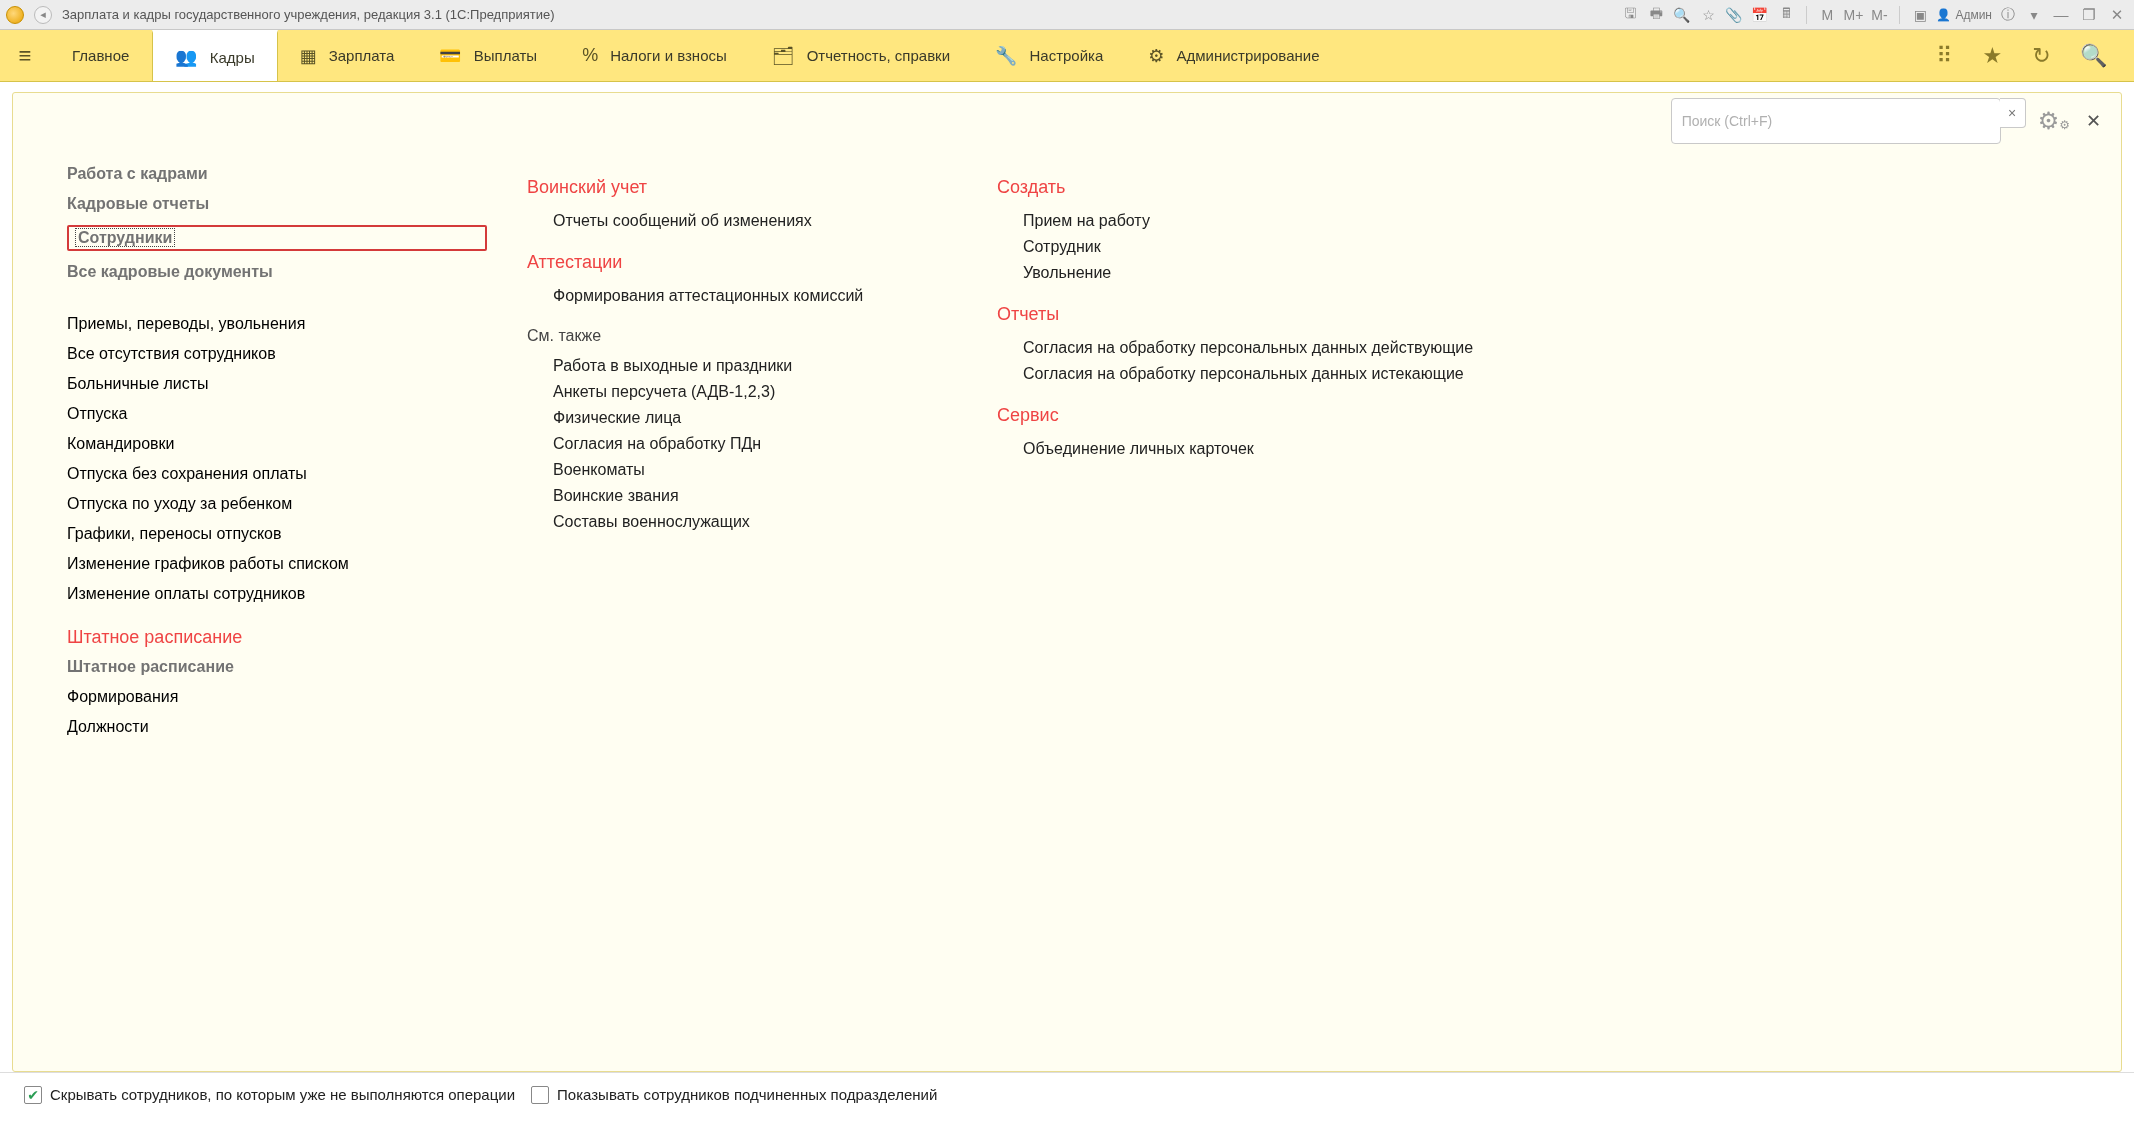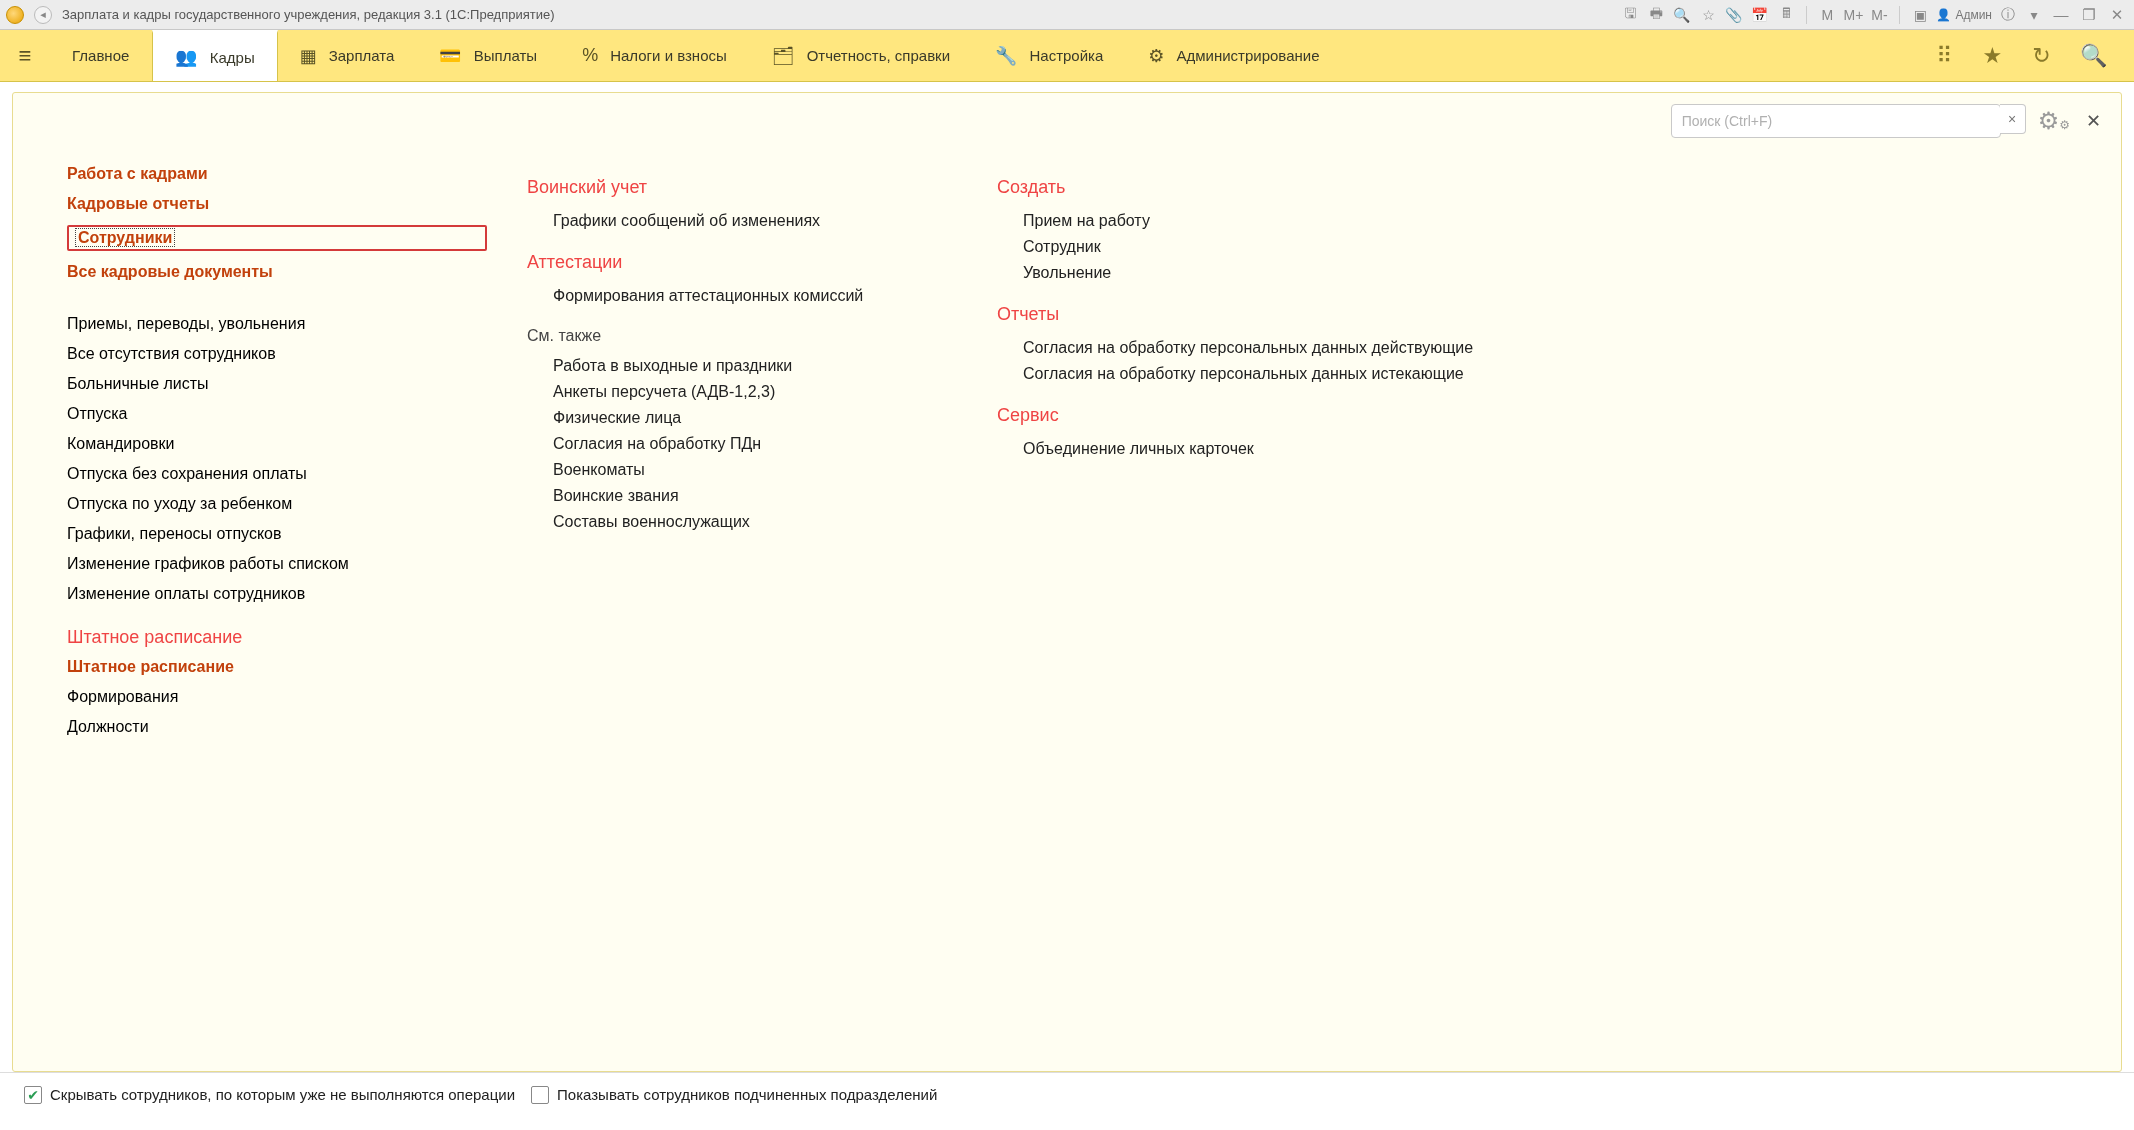--- a/index.html
+++ b/index.html
@@ -93,21 +93,21 @@
     height: 56px;
     display:flex;
     justify-content:flex-end;
     align-items:center;
     gap:12px;
     padding: 0 16px;
   }
   .pagehead .searchwrap { position:relative; }
   .pagehead .search {
     width: 330px;
-    height: 34px;
+    height: 46px;
     border: 1px solid #c9c9c9;
     border-radius: 4px;
     padding: 4px 28px 4px 10px;
     background:#fff;
     color:#333;
     font-size:14px;
   }
   .pagehead .search::placeholder { color:#b0b0b0; }
   .pagehead .clear-btn {
     width:26px; height:30px; margin-left:-1px; border:1px solid #c9c9c9; border-left:none;
@@ -121,21 +121,21 @@
     flex:1;
     display:grid;
     grid-template-columns: 420px 430px 560px;
     gap: 40px;
     padding: 10px 40px 20px 54px;
     font-size: 16px;
     color:#222;
     overflow:auto;
   }
   .group-heading { color:#ef4444; font-size:18px; margin:18px 0 10px 0; font-weight:500;}
-  .strong-link { font-weight:700; color:#c2410c; margin:6px 0; cursor:pointer; display:block;}
+  .strong-link { font-weight:700; color:#737373; margin:6px 0; cursor:pointer; display:block;}
   .strong-link.highlight {
     border: 2px solid #d43a3a;
     border-radius:2px;
     padding: 2px 6px;
     display:inline-block;
   }
   .strong-link.highlight span.inner { border:1px dotted #444; padding:0 2px;text-align:right; }
   .plain-link { color:#000000; margin:6px 0 6px 0; cursor:pointer; display:block; }
   .plain-sub { color:#222; margin:4px 0 4px 26px; cursor:pointer; display:block;}
   .sub-heading { color:#444; margin:18px 0 8px 0; font-size:16px;}
@@ -269,21 +269,21 @@
       <a class="strong-link">Штатное расписание</a>
       <div class="list" id="c1-staff">
           <a class="plain-link">Формирования</a>
           <a class="plain-link">Должности</a>
         </div>
     </div>
 
     <div class="col2">
       <div class="group-heading">Воинский учет</div>
       <div class="list" id="c2-s1">
-          <a class="plain-sub">Графики сообщений об изменениях</a>
+          <a class="plain-sub">Отчеты сообщений об изменениях</a>
         </div>
       <div class="group-heading">Аттестации</div>
       <div class="list" id="c2-s2">
           <a class="plain-sub">Формирования аттестационных комиссий</a>
         </div>
       <div class="sub-heading">См. также</div>
       <div class="list" id="c2-sa">
           <a class="plain-sub">Работа в выходные и праздники</a>
           <a class="plain-sub">Анкеты персучета (АДВ-1,2,3)</a>
           <a class="plain-sub">Физические лица</a>

